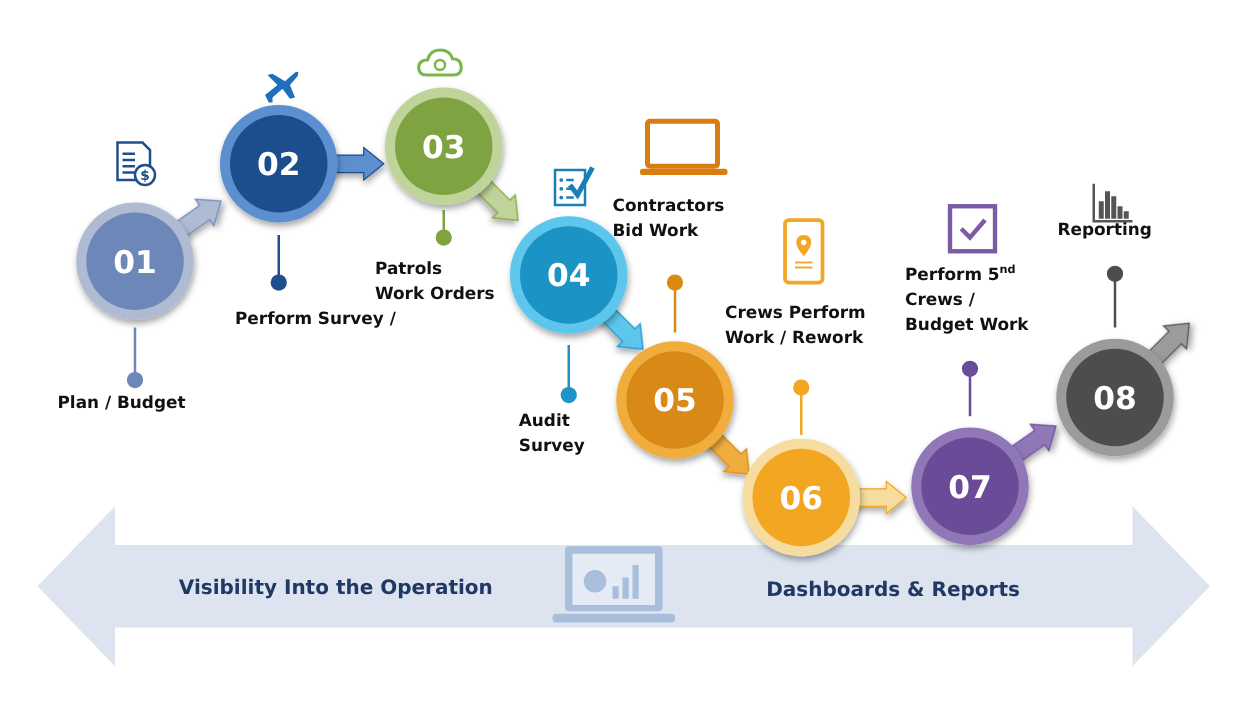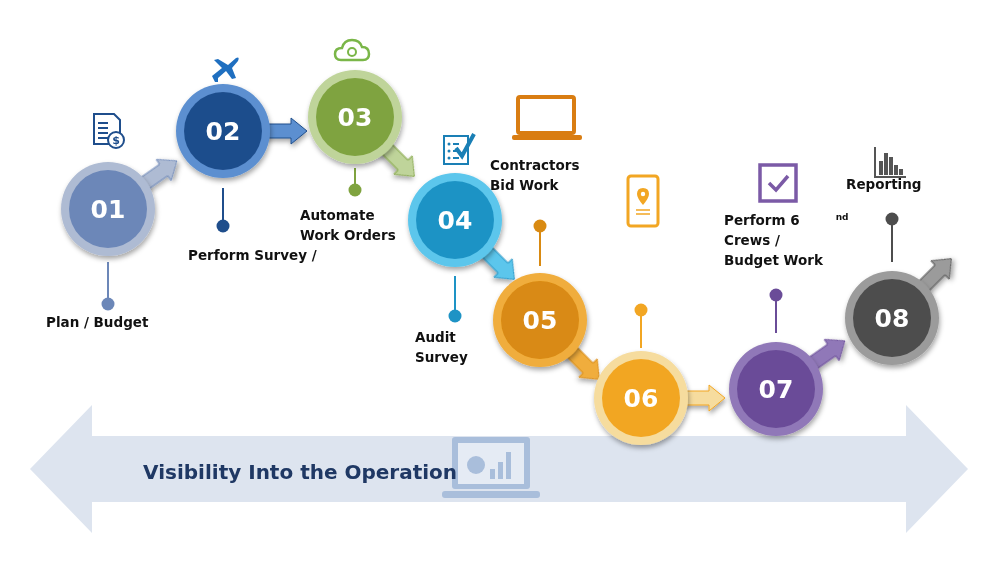--- a/index.html
+++ b/index.html
@@ -1,21 +1,21 @@
 <!DOCTYPE html>
 <html><head>
 <meta charset="utf-8">
 <style>
   html, body { margin:0; padding:0; background:#ffffff; }
   body { width:1000px; height:563px; position:relative; overflow:hidden; font-family:"Liberation Sans", sans-serif; }
   #stage { position:absolute; left:0; top:0; width:1000px; height:563px; }
   .lbl { position:absolute; font-family:"DejaVu Sans", sans-serif; font-weight:bold; font-size:13.5px; color:#111; text-align:left; line-height:20px; white-space:nowrap; }
-  .band-text { position:absolute; font-family:"DejaVu Sans", sans-serif; font-weight:bold; font-size:20px; color:#1f3864; white-space:nowrap; }
+  .band-text { position:absolute; font-family:"DejaVu Sans", sans-serif; font-weight:bold; font-size:16px; color:#1f3864; white-space:nowrap; }
   .num { font-family:"DejaVu Sans", sans-serif; font-weight:bold; fill:#ffffff; font-size:25px; }
-  sup { font-size:9px; line-height:0;margin-left:36px; }
+  sup { font-size:9px; line-height:0; }
 </style>
 </head>
 <body>
 
 <div id="stage">
   <svg id="svg" width="1000" height="563" viewBox="0 0 1000 563">
     <defs>
       <filter id="sh" x="-30%" y="-30%" width="160%" height="160%">
         <feDropShadow dx="1" dy="3" stdDeviation="2.5" flood-color="#000" flood-opacity="0.35"></feDropShadow>
       </filter>
@@ -203,34 +203,39 @@
   </svg>
 
   
   <div class="lbl" style="left:46px;top:312px;width:124px;">
     <span>Plan / Budget</span>
   </div>
   <div class="lbl" style="left:150px;top:245px;width:146px;margin-left:38px;">
     <div>Perform Survey /</div>
   </div>
   <div class="lbl" style="left:300px;top:205px;width:108px;">
-    <div>Automate</div>
+    <div>Patrols</div>
     <div>Work Orders</div>
   </div>
   <div class="lbl" style="left:415px;top:327px;width:80px;">
     <div>Audit</div>
     <div>Survey</div>
   </div>
   <div class="lbl" style="left:490px;top:155px;width:112px;">
     <div>Contractors</div>
     <div>Bid Work</div>
   </div>
+  <div class="lbl" style="left:580px;top:240px;width:130px;">
+    <div>Crews Perform</div>
+    <div>Work / Rework</div>
+  </div>
   <div class="lbl" style="left:724px;top:210px;width:110px;">
-    <div><span>Perform 6</span><sup>nd</sup></div>
+    <div><span>Perform 5</span><sup>nd</sup></div>
     <div>Crews /</div>
     <div>Budget Work</div>
   </div>
   <div class="lbl" style="left:846px;top:174px;width:90px;">
     <span>Reporting</span>
   </div>
 
   <div class="band-text" style="left:143px;top:460px;">Visibility Into the Operation</div>
+  <div class="band-text" style="left:613px;top:462px;">Dashboards &amp; Reports</div>
 </div>
 
 </body></html>

